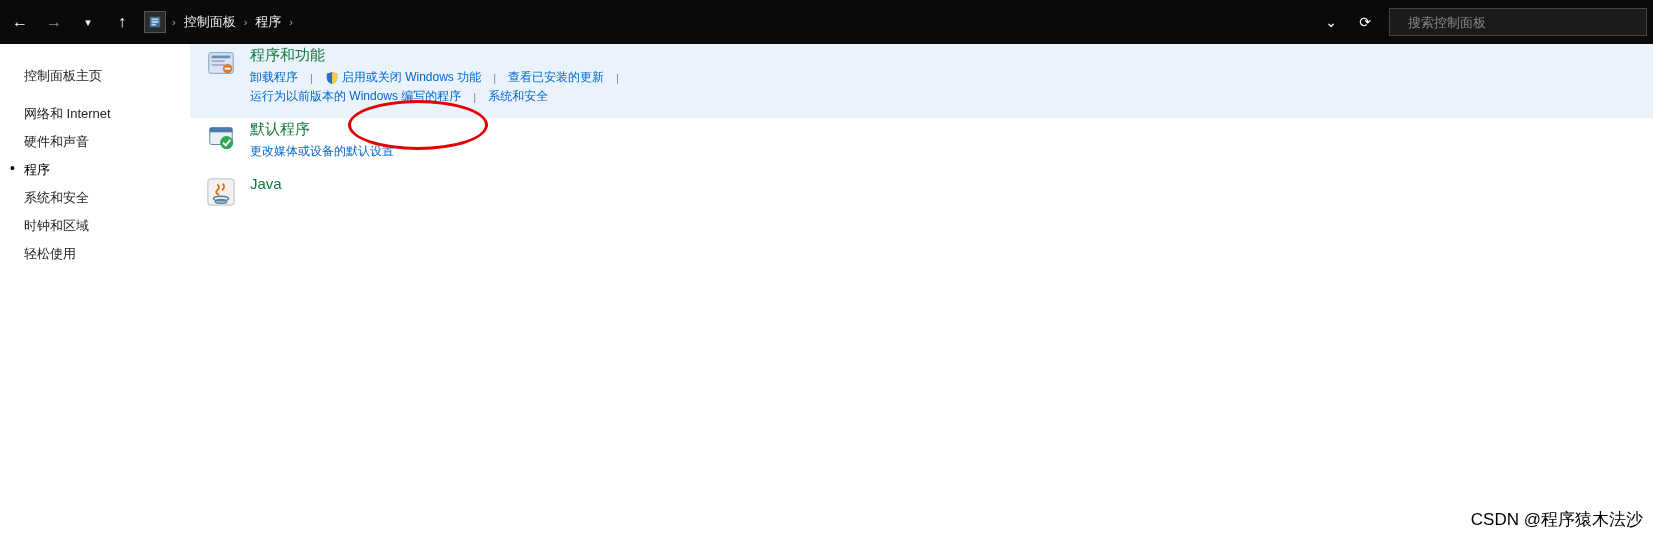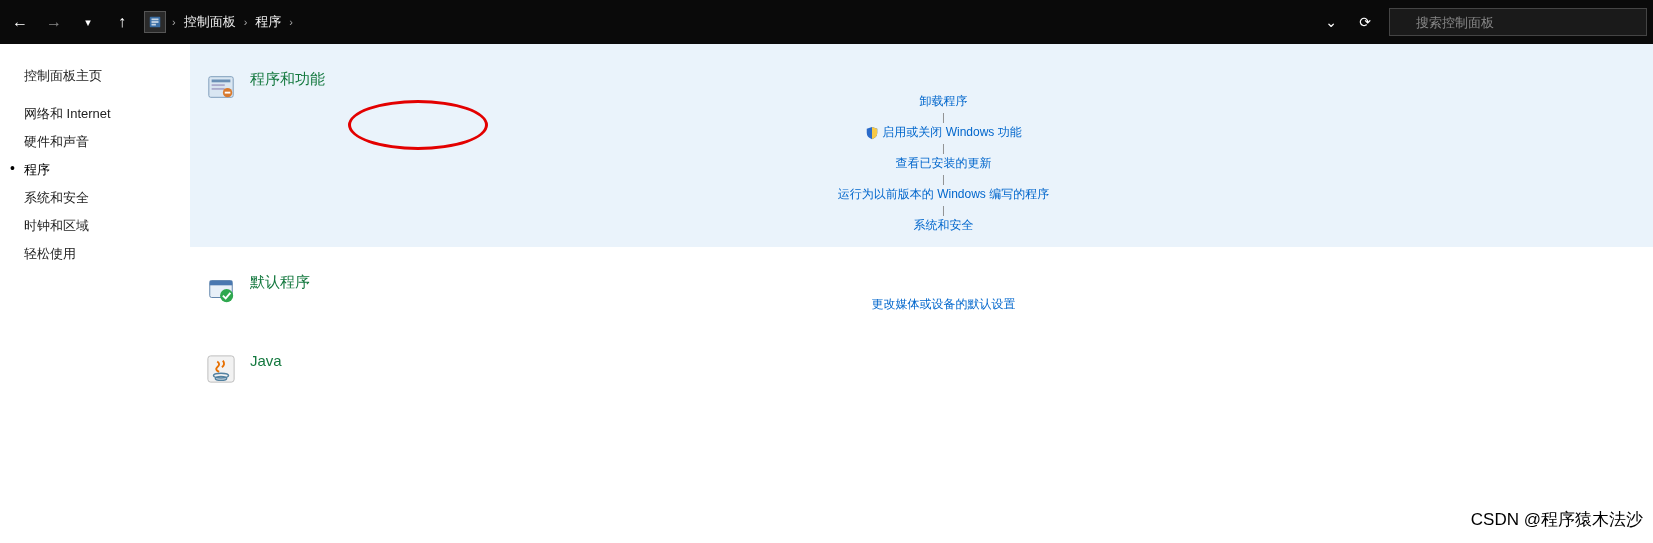--- a/index.html
+++ b/index.html
@@ -9,36 +9,36 @@
     .nav-btns { display: flex; align-items: center; padding: 0 6px; gap: 6px; }
     .nav-btn { width: 28px; height: 28px; display: flex; align-items: center; justify-content: center; color: #fff; font-size: 16px; cursor: pointer; }
     .nav-btn.dim { opacity: 0.5; }
     .addr-icon { width: 22px; height: 22px; background: #2a2a2a; border: 1px solid #555; display: flex; align-items: center; justify-content: center; margin: 0 6px 0 2px; }
     .addr-icon svg { width: 14px; height: 14px; }
     .breadcrumb { display: flex; align-items: center; gap: 4px; flex: 1; }
     .breadcrumb .crumb { color: #eee; padding: 2px 4px; cursor: pointer; }
     .breadcrumb .sep { color: #aaa; font-size: 11px; }
     .right-area { display: flex; align-items: center; gap: 14px; padding-right: 6px; }
     .drop-ic, .refresh-ic { color: #fff; font-size: 14px; cursor: pointer; width: 20px; text-align: center; }
-    .search-box { width: 258px; height: 28px; background: #1a1a1a; border: 1px solid #444; color: #999; font-size: 13px; padding: 0 26px; outline: none; }
+    .search-box { width: 258px; height: 28px; background: #1a1a1a; border: 1px solid #444; color: #999; font-size: 13px; padding: 0 18px; outline: none; }
     .search-box::placeholder { color: #888; }
     
     .content { display: flex; height: calc(100% - 44px); }
     .sidebar { width: 190px; padding: 18px 0 0 24px; }
     .side-item { font-size: 13px; color: #222; padding: 5px 0; cursor: pointer; display: block; }
     .side-item.active { color: #000; font-weight: 400; position: relative; }
     .side-item.active::before { content: "•"; position: absolute; left: -14px; top: 4px; color: #000; font-size: 14px; }
     
     .main { flex: 1; padding: 0; }
-    .section { display: flex; padding: 26px 16px 12px 16px; gap: 14px; }
+    .section { display: flex; padding: 2px 16px 12px 16px; gap: 14px; }
     .section.hl { background: #eaf3fb; }
     .sec-icon { width: 30px; height: 30px; flex-shrink: 0; margin-top: 2px; }
     .sec-body { flex: 1; }
     .sec-title { font-size: 15px; color: #13783e; margin-bottom: 3px; cursor: pointer; }
-    .links-row { display: flex; flex-wrap: wrap; gap: 0; font-size: 12px; align-items: center; flex-direction: column; }
+    .links-row { display: flex; flex-wrap: wrap; gap: 0; font-size: 12px; align-items: center; }
     .link { color: #0066cc; cursor: pointer; padding: 1px 0; }
     .shield { width: 14px; height: 14px; display: inline-block; vertical-align: middle; margin-right: 3px; }
     .divider { color: #888; margin: 0 12px; font-size: 11px; }
     
     .red-circle { position: absolute; border: 3px solid #e30000; border-radius: 50%; pointer-events: none; width: 140px; height: 50px; left: 348px; top: 100px; z-index: 10; }
     
     .watermark { position: absolute; right: 10px; bottom: 12px; font-size: 17px; color: #000000; font-family: Arial, sans-serif; }
   </style>
 </head>
 <body>

